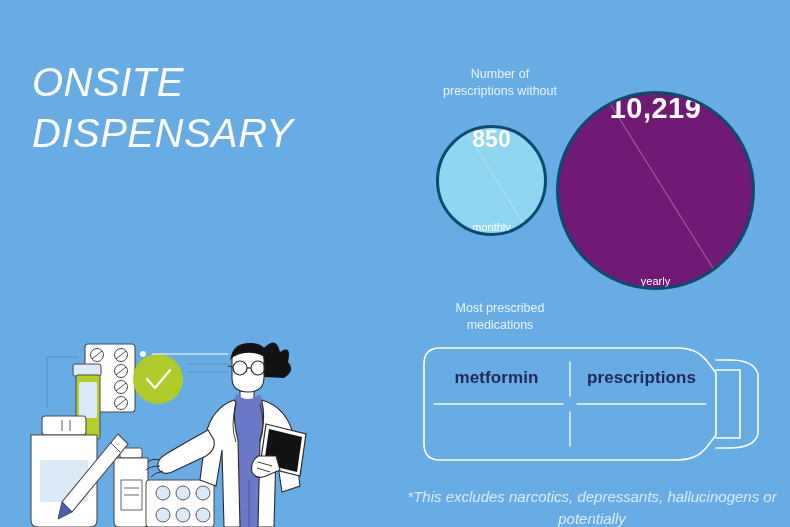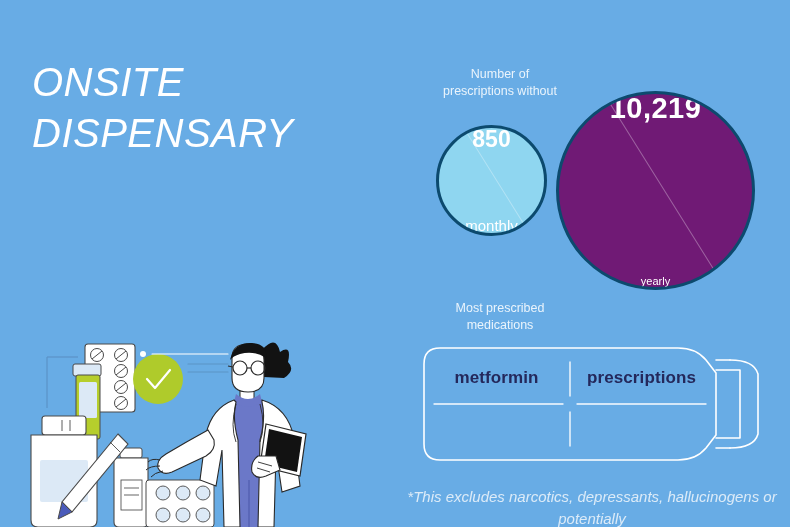--- a/index.html
+++ b/index.html
@@ -87,21 +87,21 @@
     line-height:1;
     position:relative; z-index:2;
   }
   .stat-unit {
     color:#FFFFFF;
     font-weight:400;
     line-height:1;
     position:relative; z-index:2;
   }
   #circle-monthly .stat-value { font-size:23px; margin-bottom:9px; }
-  #circle-monthly .stat-unit  { font-size:15px; }
+  #circle-monthly .stat-unit  { font-size:11px; }
   #circle-yearly  .stat-value { font-size:29px; margin-bottom:11px; letter-spacing:0.5px; }
   #circle-yearly  .stat-unit  { font-size:11px; }
 
   
   #pill-bottle {
     position:absolute;
     left:410px; top:340px;
     width:370px; height:128px;
   }
   #pill-bottle svg { display:block; width:100%; height:100%; }

